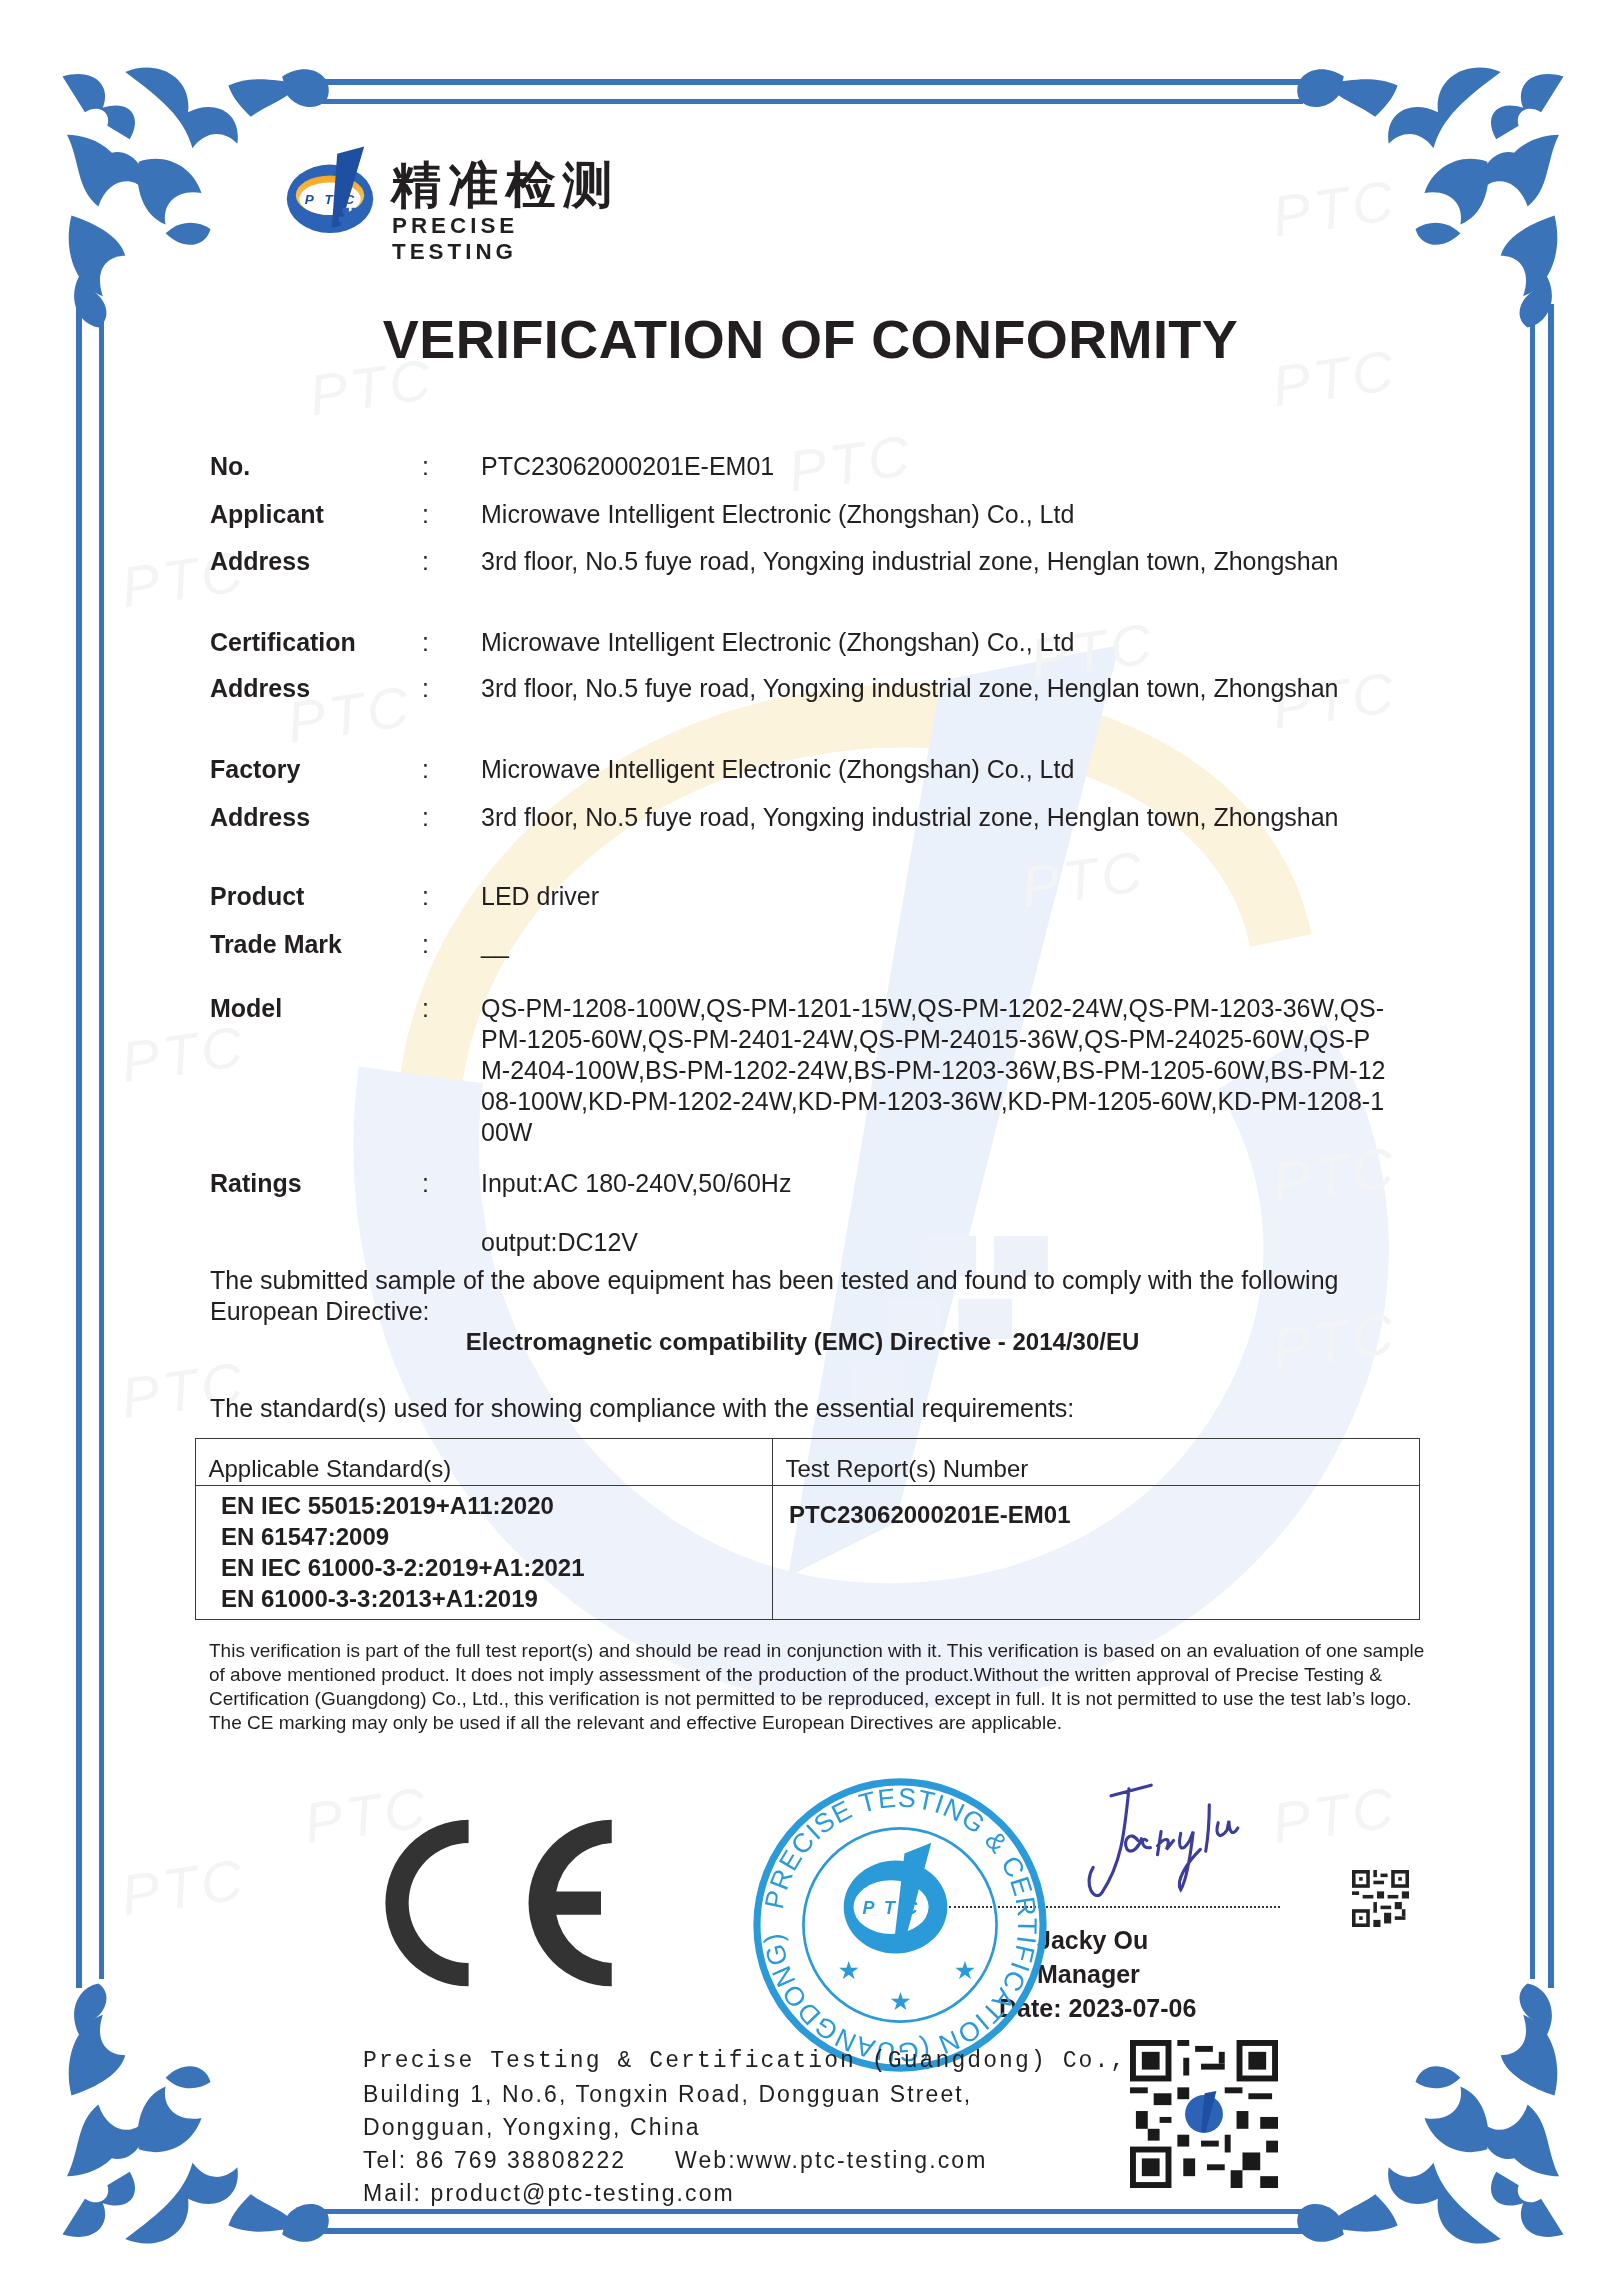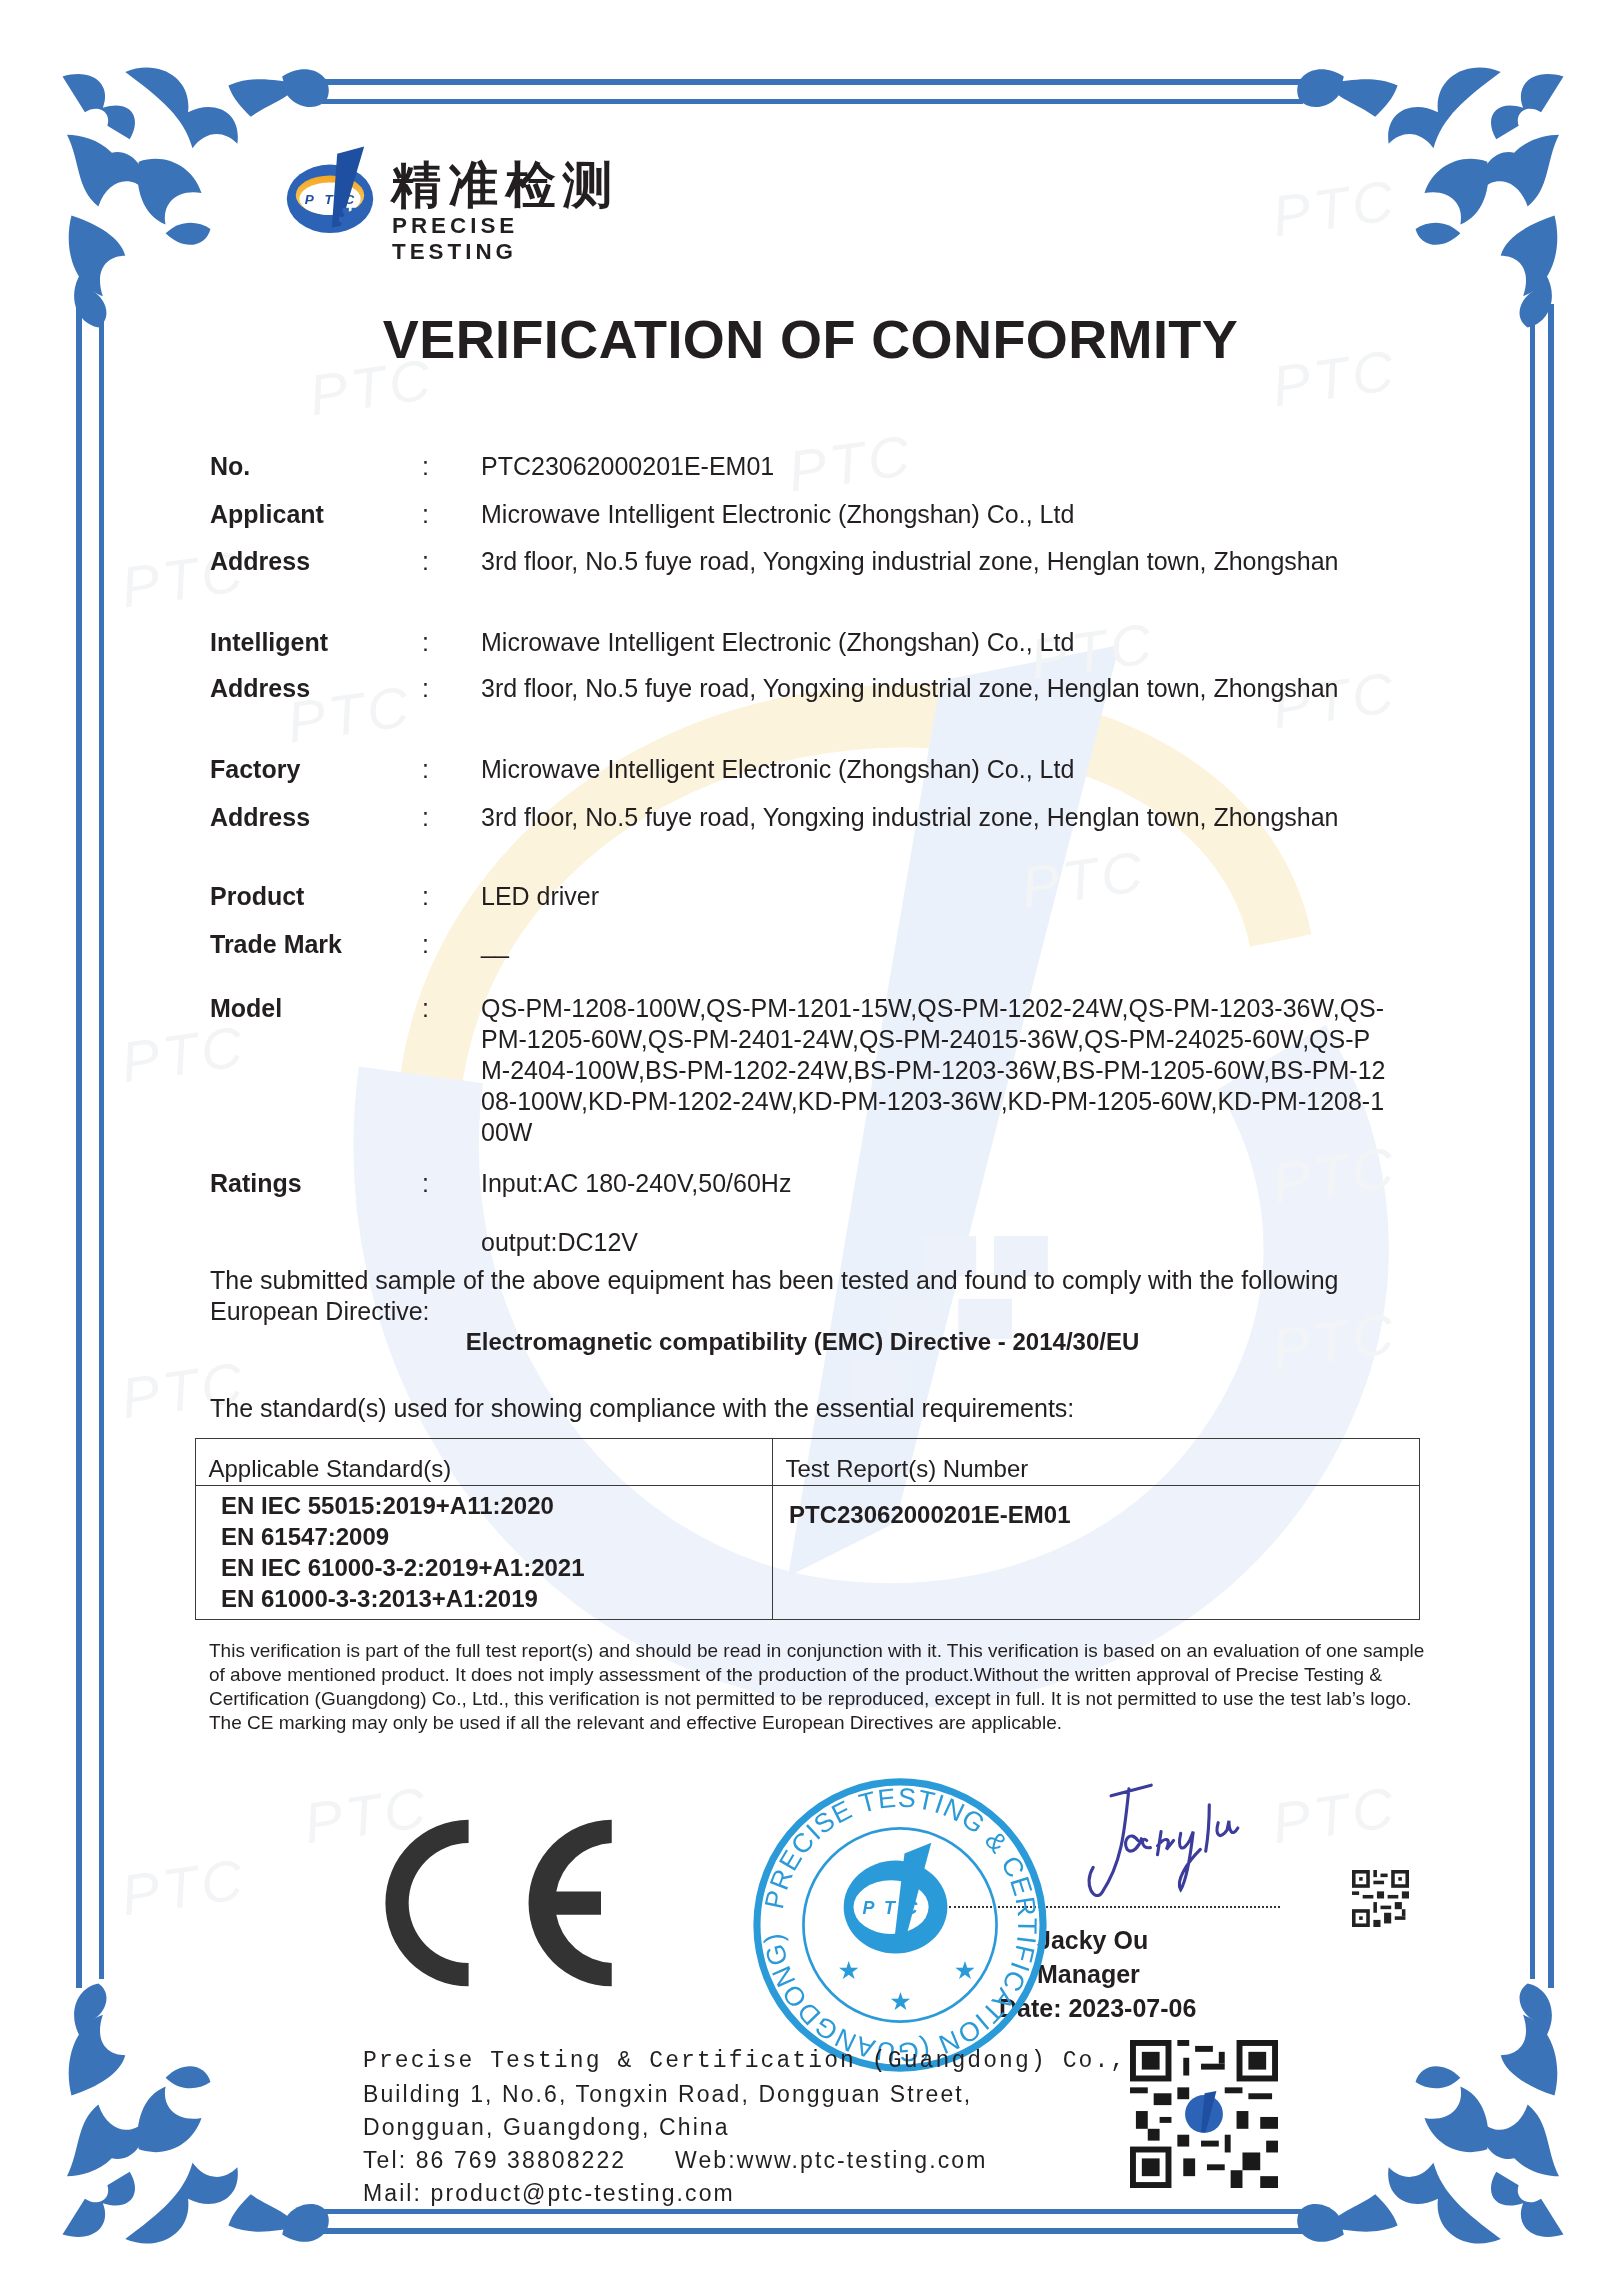--- a/index.html
+++ b/index.html
@@ -170,21 +170,21 @@
     <span class="lbl">Applicant</span>
     <span class="colon">:</span>
     <span class="val">Microwave Intelligent Electronic (Zhongshan) Co., Ltd</span>
   </div>
   <div class="row" style="top:546px;">
     <span class="lbl">Address</span>
     <span class="colon">:</span>
     <span class="val" style="width:860px;">3rd floor, No.5 fuye road, Yongxing industrial zone, Henglan town, Zhongshan</span>
   </div>
   <div class="row" style="top:627px;">
-    <span class="lbl">Intelligent</span>
+    <span class="lbl">Certification</span>
     <span class="colon">:</span>
     <span class="val">Microwave Intelligent Electronic (Zhongshan) Co., Ltd</span>
   </div>
   <div class="row" style="top:673px;">
     <span class="lbl">Address</span>
     <span class="colon">:</span>
     <span class="val" style="width:860px;">3rd floor, No.5 fuye road, Yongxing industrial zone, Henglan town, Zhongshan</span>
   </div>
   <div class="row" style="top:754px;">
     <span class="lbl">Factory</span>
@@ -306,21 +306,21 @@
       <rect x="9" y="12" width="2" height="3"></rect>
     <rect x="12" y="13" width="3" height="1"></rect>
       <rect x="14" y="11" width="1" height="2"></rect>
       <rect x="6" y="14" width="2" height="2"></rect>
   </g>
 </svg>
 
 <div>
   <div class="footer" style="top:2045px;font-family:Liberation Mono, monospace;">Precise Testing &amp; Certification (Guangdong) Co., Ltd.</div>
   <div class="footer" style="top:2078px;">Building 1, No.6, Tongxin Road, Dongguan Street,</div>
-  <div class="footer" style="top:2111px;">Dongguan, Guangdong, China</div>
+  <div class="footer" style="top:2111px;">Dongguan, Yongxing, China</div>
   <div class="footer" style="top:2144px;">Tel: 86 769 38808222</div>
   <div class="footer" style="top:2144px;left:675px;">Web:www.ptc-testing.com</div>
   <div class="footer" style="top:2177px;">Mail: product@ptc-testing.com</div>
 </div>
 
 <svg class="abs" style="left:1130px;top:2040px;" width="148" height="148" viewBox="0 0 25 25">
   <rect width="25" height="25" fill="#fff"></rect>
   <g fill="#1a1a1a">
     <rect x="0" y="0" width="7" height="7"></rect>
       <rect x="1" y="1" width="5" height="5" fill="#fff"></rect>

